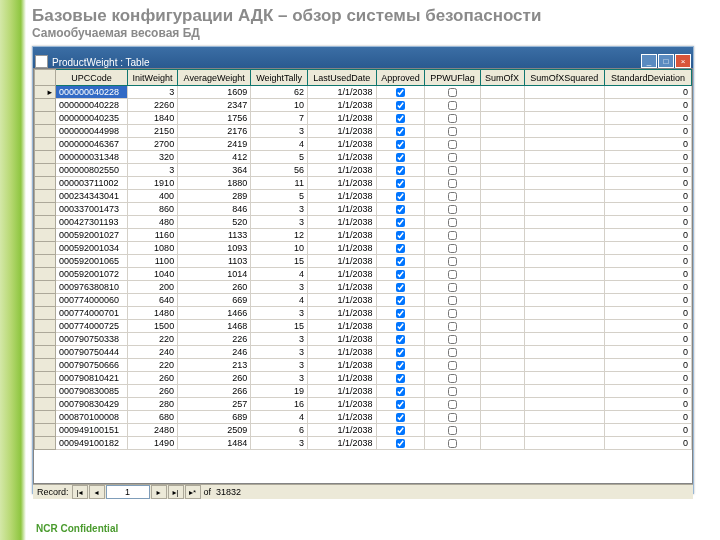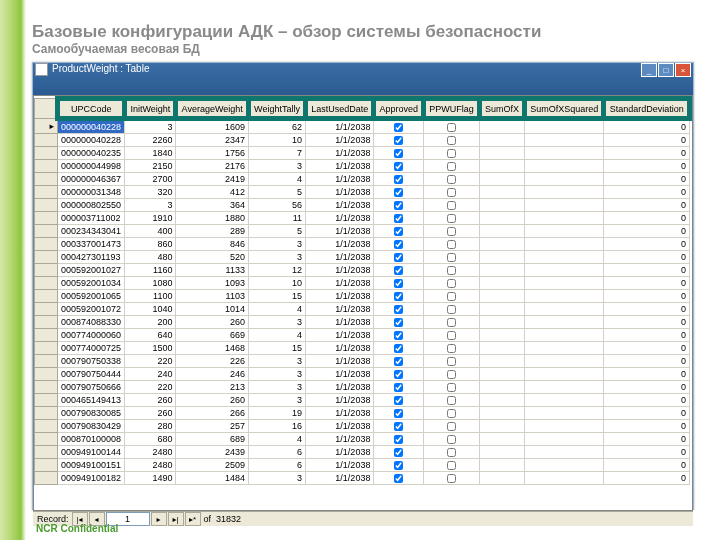--- a/index.html
+++ b/index.html
@@ -1,28 +1,28 @@
 <!DOCTYPE html>
 <html><head>
 <meta charset="utf-8">
 <style>
 body{margin:0;font-family:Tahoma,Arial,sans-serif;background:#fff;width:720px;height:540px;overflow:hidden;position:relative}
 .left-stripe{position:absolute;left:0;top:0;bottom:0;width:26px;background:linear-gradient(90deg,#d4e8a8 0%,#b8d974 40%,#8ec640 80%,#fff 100%);z-index:0}
-.content{position:relative;padding:22px 10px 0 32px}
+.content{position:relative;padding:6px 10px 0 32px}
 h1{margin:0;color:#8a8a8a;font-size:17px;font-weight:bold}
 h2{margin:0 0 6px 0;color:#8a8a8a;font-size:12px;font-weight:bold}
 .window{border:1px solid #9ab8d6;background:#ece9d8;width:660px;height:446px;margin-top:2px;box-shadow:0 0 2px rgba(0,0,0,.3)}
-.titlebar{background:linear-gradient(#3b6ea5,#2a5a90);height:32px;display:flex;align-items:flex-start;padding:0 2px;color:#fff;font-size:10px}
+.titlebar{background:linear-gradient(#3b6ea5,#2a5a90);height:21px;display:flex;align-items:flex-end;padding:0 2px;color:#fff;font-size:10px}
 .titlebar .icon{width:11px;height:11px;background:#fff;margin-right:4px;display:inline-block;border:1px solid #999}
 .winbtns{margin-left:auto;display:flex;gap:1px}
 .winbtn{width:14px;height:12px;font-size:8px;display:flex;align-items:center;justify-content:center;border:1px solid #fff;background:#5b8bc0;cursor:pointer}
 .close{background:#d9553a}
 .grid{overflow:hidden;background:#fff;height:414px;border:1px solid #848484}
 table{border-collapse:collapse;width:100%;font-size:9px}
-th{background:#ece9d8;border:5px solid #0f766e;padding:1px 3px;font-weight:normal;height:13px;white-space:nowrap}
+th{background:#ece9d8;border:1px solid #0f766e;padding:1px 3px;font-weight:normal;height:13px;white-space:nowrap}
 td{border:1px solid #d4d0c8;padding:0 3px;height:12px;white-space:nowrap;text-align:right}
 td.l{text-align:left}
 td.c{text-align:center}
 .rowh{background:#ece9d8;border:1px solid #aca899;width:14px;min-width:14px}
 .sel{background:#316ac5;color:#fff}
 input[type=checkbox]{width:9px;height:9px;margin:0;vertical-align:middle}
 .nav{height:14px;background:#ece9d8;border-top:1px solid #aca899;display:flex;align-items:center;font-size:9px;padding:0 2px;gap:1px}
 .nav span{padding:0 2px}
 .navbtn{border:1px solid #aca899;background:#ece9d8;width:14px;height:12px;font-size:8px;display:flex;align-items:center;justify-content:center;cursor:pointer}
 .recnum{border:1px solid #7f9db9;background:#fff;width:38px;height:10px;font-size:9px;text-align:center}
@@ -253,21 +253,21 @@
               <td>4</td>
               <td>1/1/2038</td>
               <td class="c"><input type="checkbox" checked="" style=""></td>
               <td class="c"><input type="checkbox" style=""></td>
               <td></td>
               <td></td>
               <td>0</td>
             </tr>
             <tr>
               <td class="rowh"></td>
-              <td class="l">000874088330</td>
+              <td class="l">000976380810</td>
               <td>200</td>
               <td>260</td>
               <td>3</td>
               <td>1/1/2038</td>
               <td class="c"><input type="checkbox" checked="" style=""></td>
               <td class="c"><input type="checkbox" style=""></td>
               <td></td>
               <td></td>
               <td>0</td>
             </tr>
@@ -279,20 +279,33 @@
               <td>4</td>
               <td>1/1/2038</td>
               <td class="c"><input type="checkbox" checked="" style=""></td>
               <td class="c"><input type="checkbox" style=""></td>
               <td></td>
               <td></td>
               <td>0</td>
             </tr>
             <tr>
               <td class="rowh"></td>
+              <td class="l">000774000701</td>
+              <td>1480</td>
+              <td>1466</td>
+              <td>3</td>
+              <td>1/1/2038</td>
+              <td class="c"><input type="checkbox" checked="" style=""></td>
+              <td class="c"><input type="checkbox" style=""></td>
+              <td></td>
+              <td></td>
+              <td>0</td>
+            </tr>
+            <tr>
+              <td class="rowh"></td>
               <td class="l">000774000725</td>
               <td>1500</td>
               <td>1468</td>
               <td>15</td>
               <td>1/1/2038</td>
               <td class="c"><input type="checkbox" checked="" style=""></td>
               <td class="c"><input type="checkbox" style=""></td>
               <td></td>
               <td></td>
               <td>0</td>
@@ -331,21 +344,21 @@
               <td>3</td>
               <td>1/1/2038</td>
               <td class="c"><input type="checkbox" checked="" style=""></td>
               <td class="c"><input type="checkbox" style=""></td>
               <td></td>
               <td></td>
               <td>0</td>
             </tr>
             <tr>
               <td class="rowh"></td>
-              <td class="l">000465149413</td>
+              <td class="l">000790810421</td>
               <td>260</td>
               <td>260</td>
               <td>3</td>
               <td>1/1/2038</td>
               <td class="c"><input type="checkbox" checked="" style=""></td>
               <td class="c"><input type="checkbox" style=""></td>
               <td></td>
               <td></td>
               <td>0</td>
             </tr>
@@ -374,33 +387,20 @@
               <td></td>
               <td></td>
               <td>0</td>
             </tr>
             <tr>
               <td class="rowh"></td>
               <td class="l">000870100008</td>
               <td>680</td>
               <td>689</td>
               <td>4</td>
-              <td>1/1/2038</td>
-              <td class="c"><input type="checkbox" checked="" style=""></td>
-              <td class="c"><input type="checkbox" style=""></td>
-              <td></td>
-              <td></td>
-              <td>0</td>
-            </tr>
-            <tr>
-              <td class="rowh"></td>
-              <td class="l">000949100144</td>
-              <td>2480</td>
-              <td>2439</td>
-              <td>6</td>
               <td>1/1/2038</td>
               <td class="c"><input type="checkbox" checked="" style=""></td>
               <td class="c"><input type="checkbox" style=""></td>
               <td></td>
               <td></td>
               <td>0</td>
             </tr>
             <tr>
               <td class="rowh"></td>
               <td class="l">000949100151</td>

